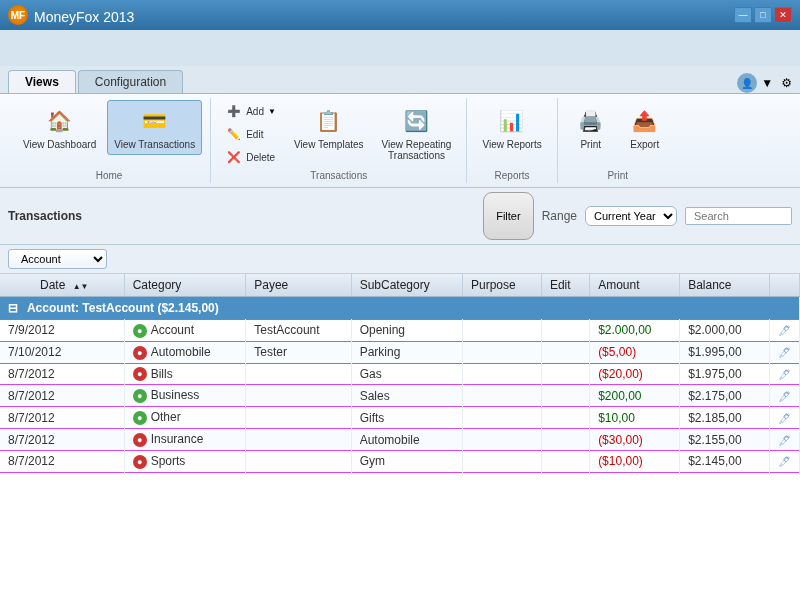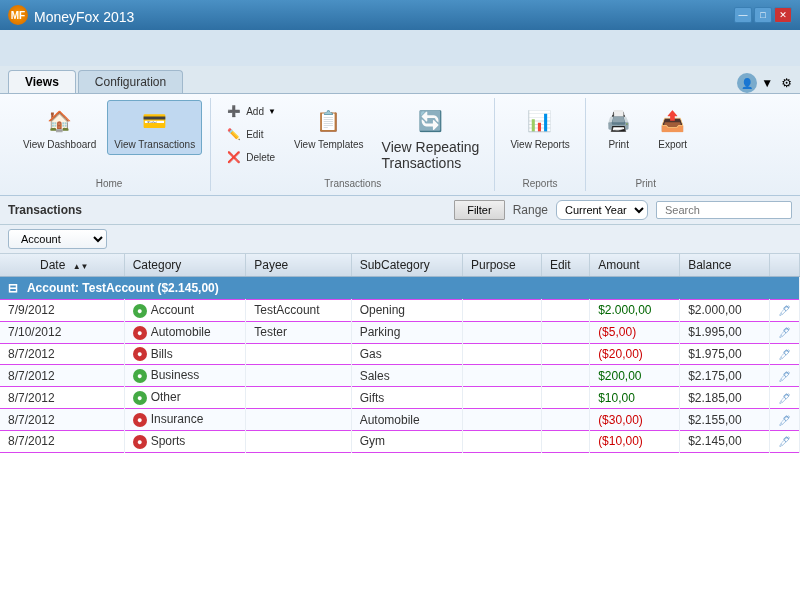--- a/index.html
+++ b/index.html
@@ -102,41 +102,41 @@
     .toolbar-area {
       background: #e8eff6;
       border-bottom: 1px solid #b8ccd8;
       padding: 4px 8px;
       display: flex;
       align-items: center;
       gap: 8px;
     }
     .toolbar-title { font-weight: bold; color: #333; flex: 1; }
     .filter-btn {
-      padding: 3px 12px;
+      padding: 17px 12px;
       background: linear-gradient(to bottom, #f0f0f0, #d8d8d8);
       border: 1px solid #a0a0a0;
-      border-radius: 1px;
+      border-radius: 9px;
       cursor: pointer;
       font-size: 11px;
     }
     .range-label { color: #555; }
     .range-select {
       padding: 2px 4px;
       border: 1px solid #a0b8cc;
       background: white;
       border-radius: 6px;
       font-size: 11px;
     }
     .search-box {
       padding: 2px 8px;
       border: 1px solid #a0b8cc;
       background: white;
       border-radius: 2px;
-      width: 136px;
+      width: 107px;
       font-size: 11px;
       color: #999;
     }
 
     
     .account-bar {
       background: #e8eff6;
       padding: 4px 8px;
       border-bottom: 1px solid #c0d0dc;
     }
@@ -257,21 +257,21 @@
             <div class="ribbon-btn-icon" style="font-size:11px;">❌</div>
             <div class="ribbon-btn-label">Delete</div>
           </div>
         </div>
         <div class="ribbon-btn">
           <div class="ribbon-btn-icon">📋</div>
           <div class="ribbon-btn-label">View Templates</div>
         </div>
         <div class="ribbon-btn">
           <div class="ribbon-btn-icon">🔄</div>
-          <div class="ribbon-btn-label" style="white-space:pre-line;text-align:left;font-size:14px;">View Repeating
+          <div class="ribbon-btn-label" style="white-space:pre-line;text-align:center;font-size:10px;">View Repeating
 Transactions</div>
         </div>
       </div>
       <div class="ribbon-label">Transactions</div>
     </div>
 
     <div class="ribbon-group">
       <div class="ribbon-buttons">
         <div class="ribbon-btn">
           <div class="ribbon-btn-icon">📊</div>

